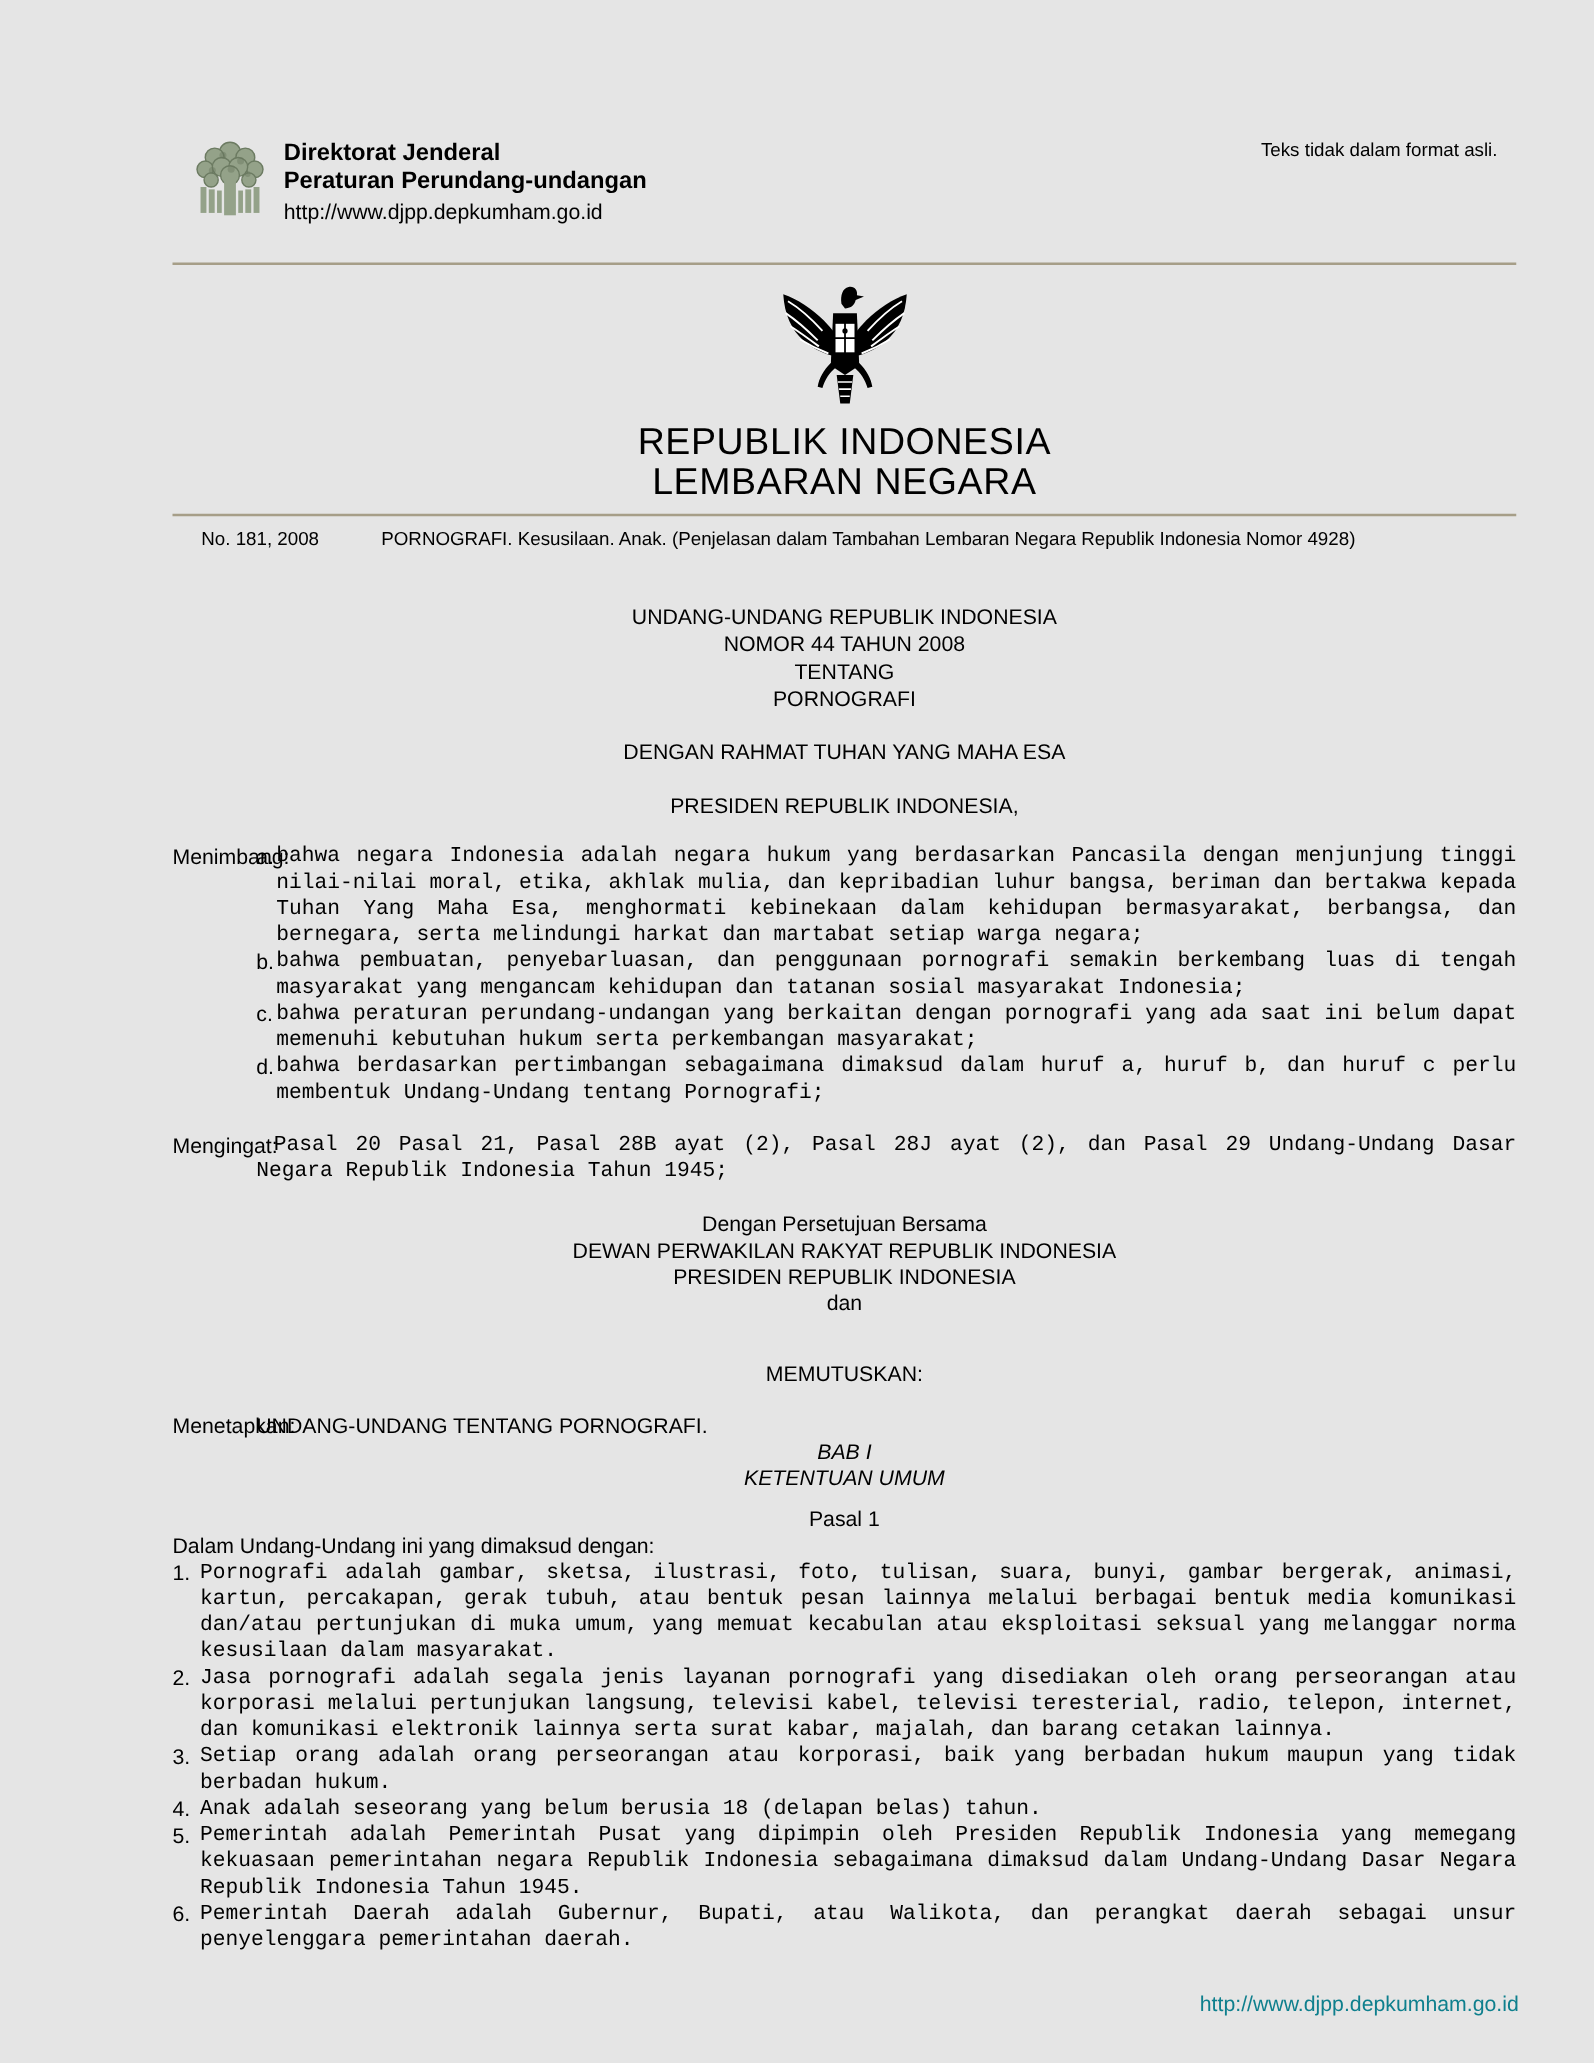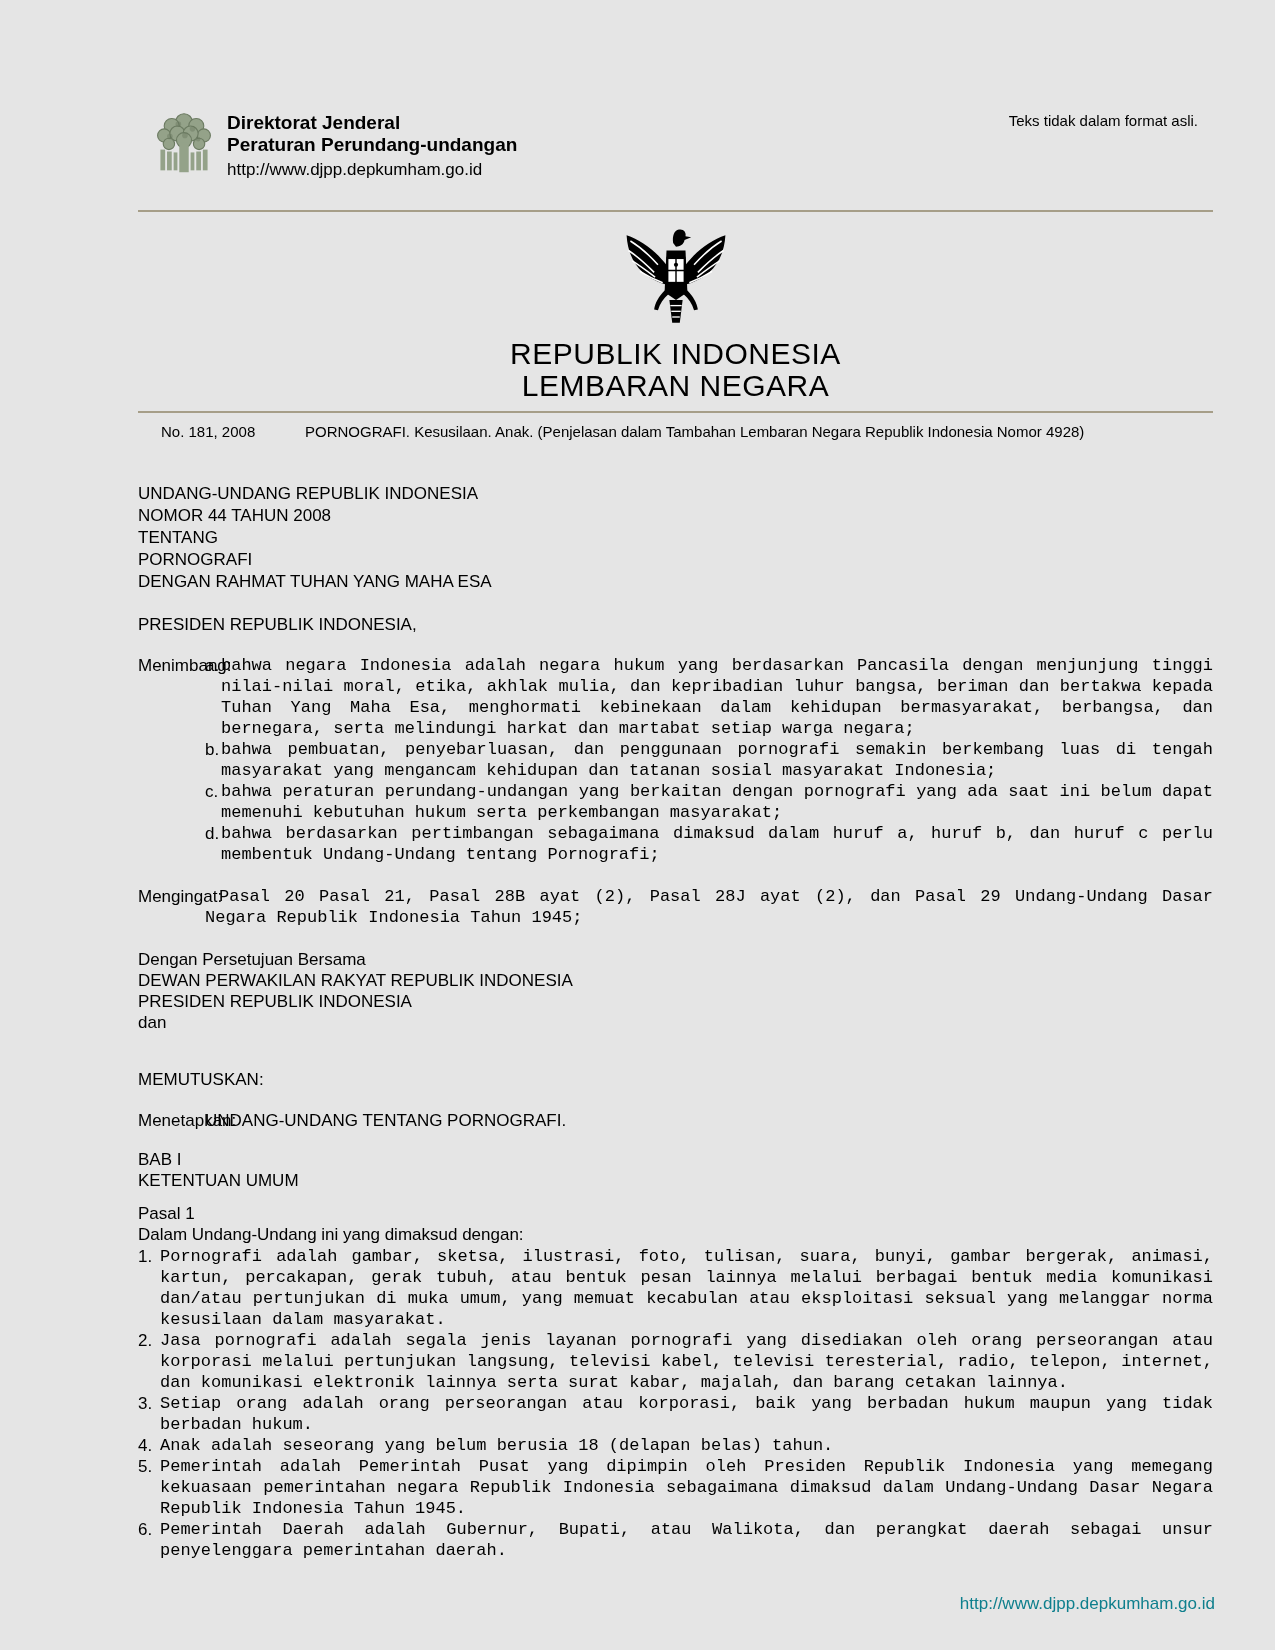--- a/index.html
+++ b/index.html
@@ -20,36 +20,36 @@
   .masthead{text-align:center;padding-top:8px;}
   .garuda{display:block;margin:0 auto;}
   .mast-title{font-size:30px;line-height:32px;letter-spacing:0.5px;margin-top:0px;}
   .masthead{padding-bottom:9px;}
 
   
   .content{margin:0 100px;font-size:17px;line-height:21px;}
 
   .catalog{display:grid;grid-template-columns:144px 1fr;margin-left:23px;margin-top:8px;font-size:15px;line-height:21px;}
 
-  .center{text-align:left;}
+  .center{text-align:center;}
   .act-heading{margin-top:41px;line-height:22px;}
-  .invocation{}
+  .invocation{margin-top:20px;}
   .authority{margin-top:22px;}
 
   .clause{display:grid;grid-template-columns:67px 1fr;}
   .menimbang{margin-top:20px;}
   .mengingat{margin-top:21px;}
   .menetapkan{margin-top:20px;}
   .lettered{display:grid;grid-template-columns:16px 1fr;}
   .just{text-align:justify;font-family:Liberation Mono, monospace;}
   .indent-first{text-indent:14px;}
 
   .agreement{margin-top:21px;}
   .decision{margin-top:36px;}
-  .chapter{margin-top:18px;}
+  .chapter{font-style:italic;}
   .pasal{margin-top:12px;}
 
   .numbered{display:grid;grid-template-columns:22px 1fr;}
   .defs{margin-top:1px;}
 
   .footer-link{position:absolute;right:98px;top:1594px;font-size:17px;color:#0e7f8d;text-decoration:none;cursor:pointer;}
 </style>
 </head>
 <body>
 

